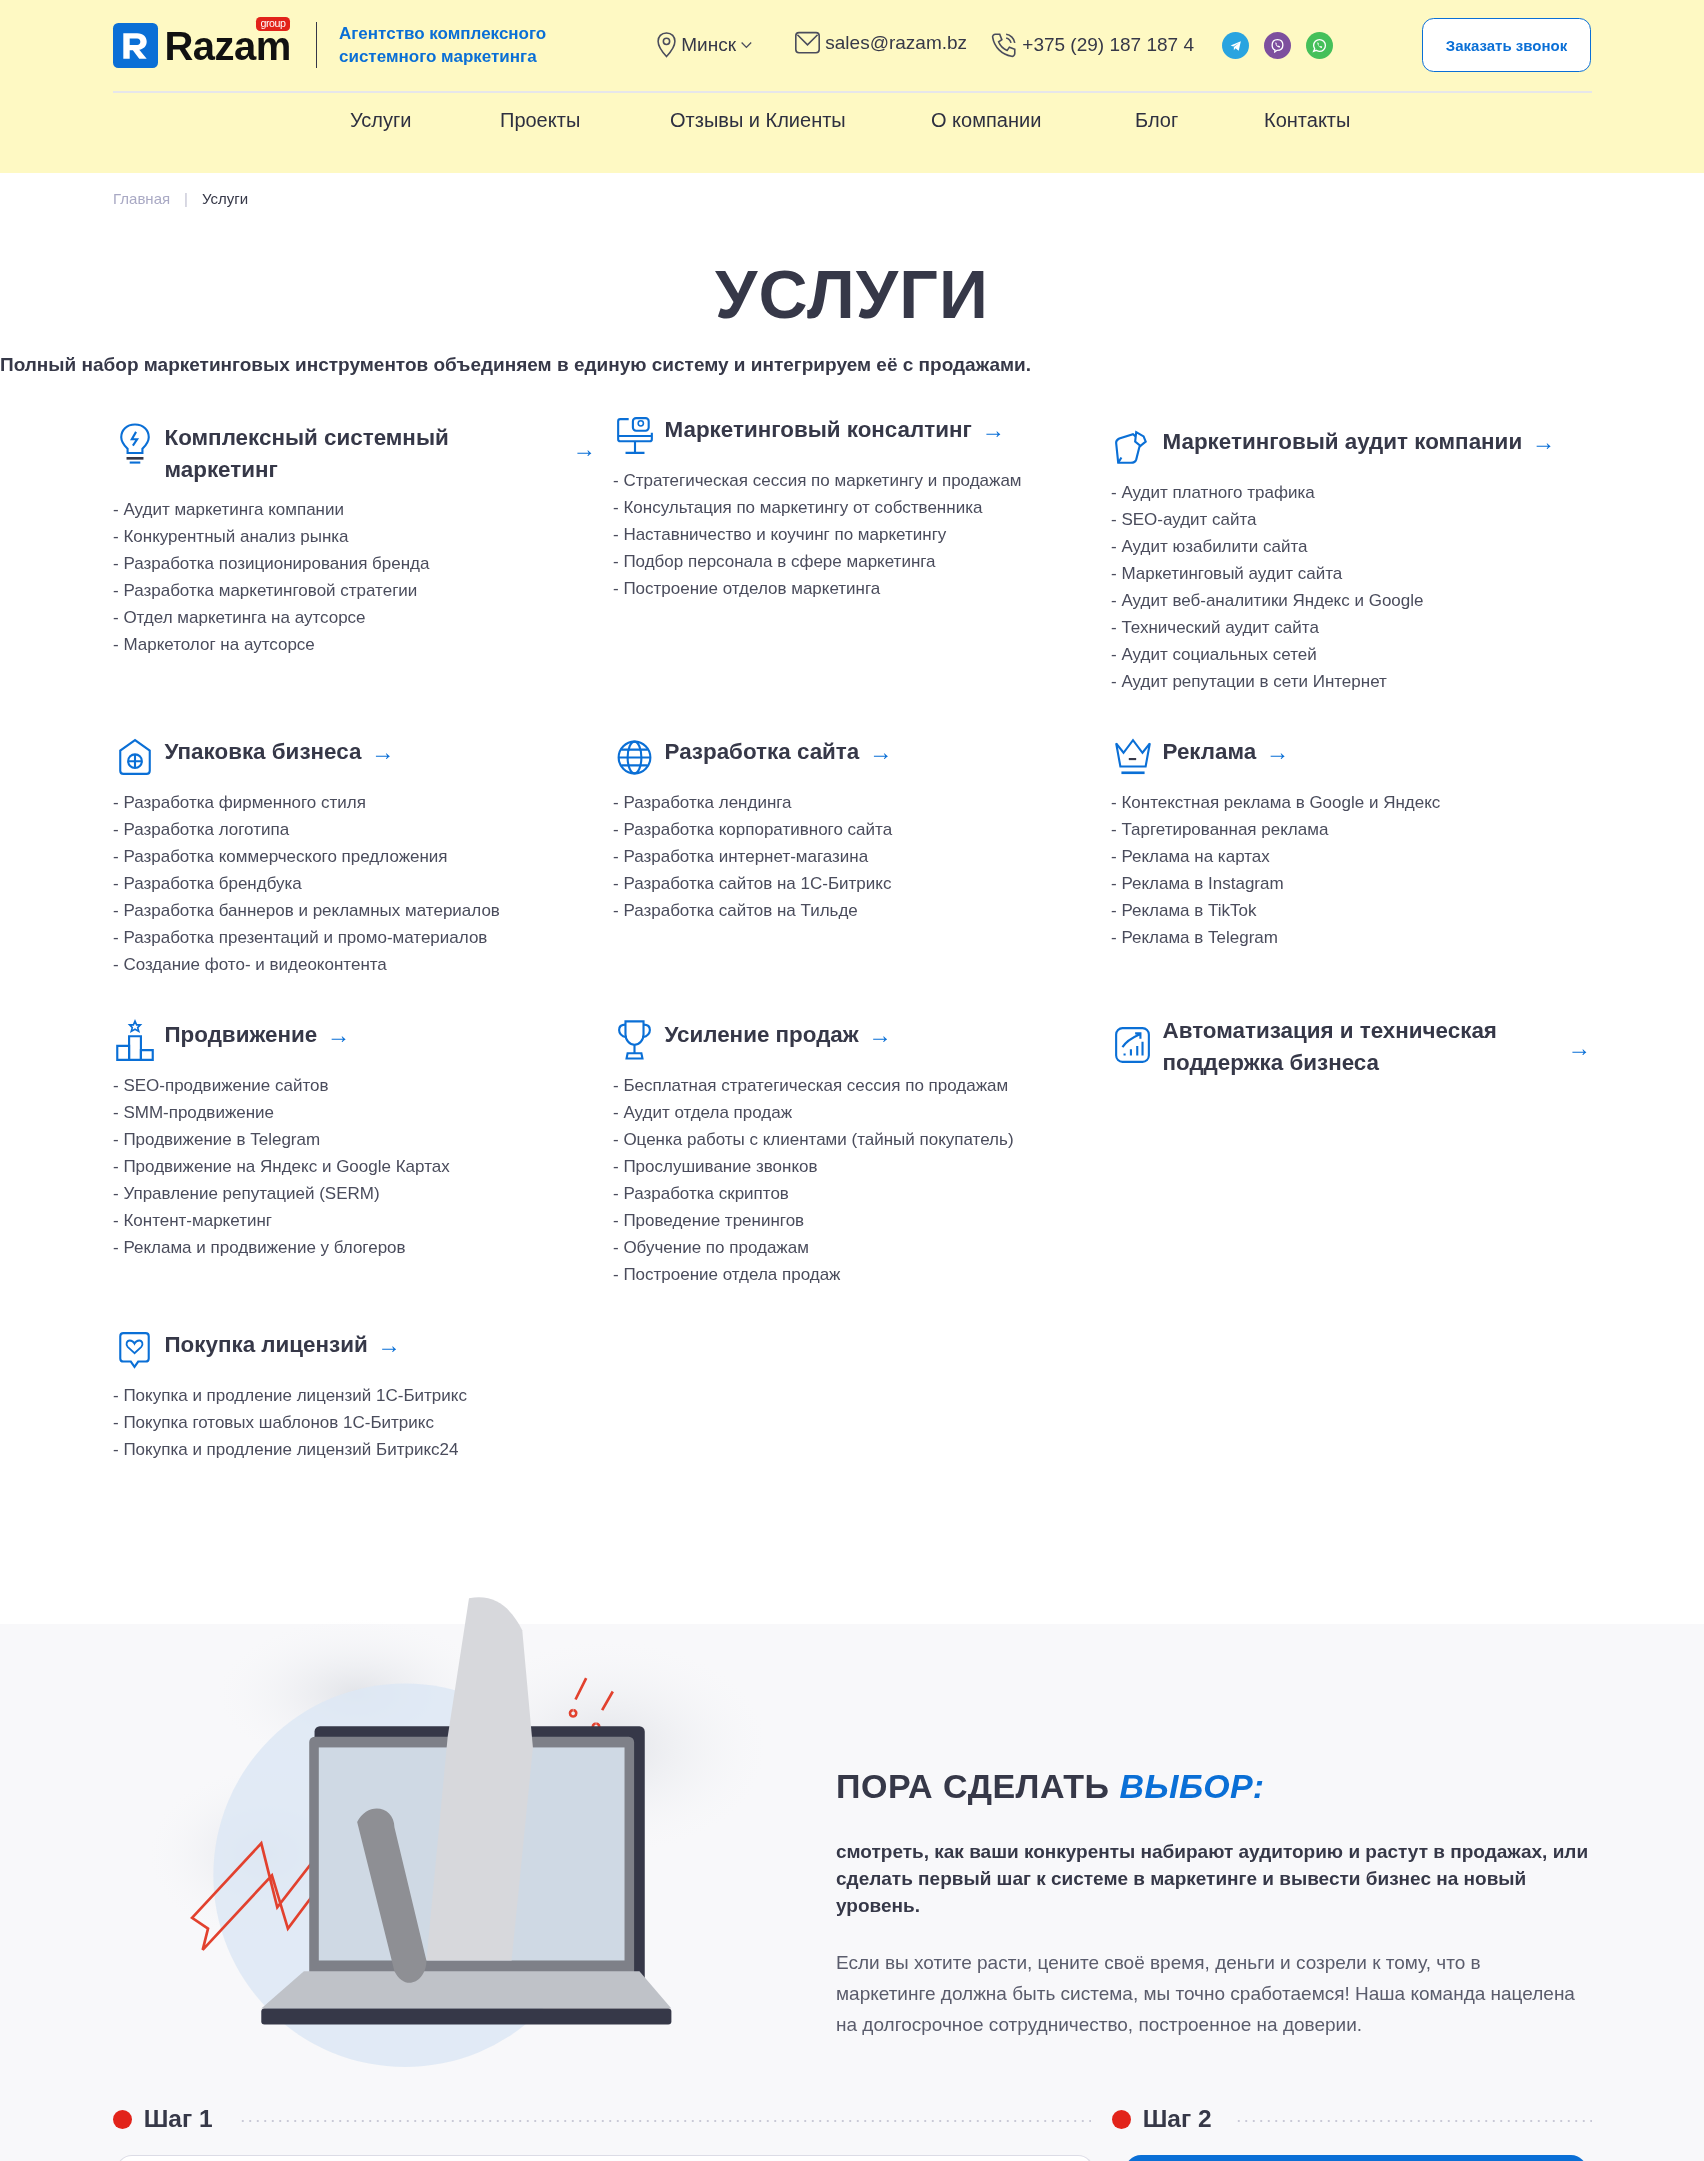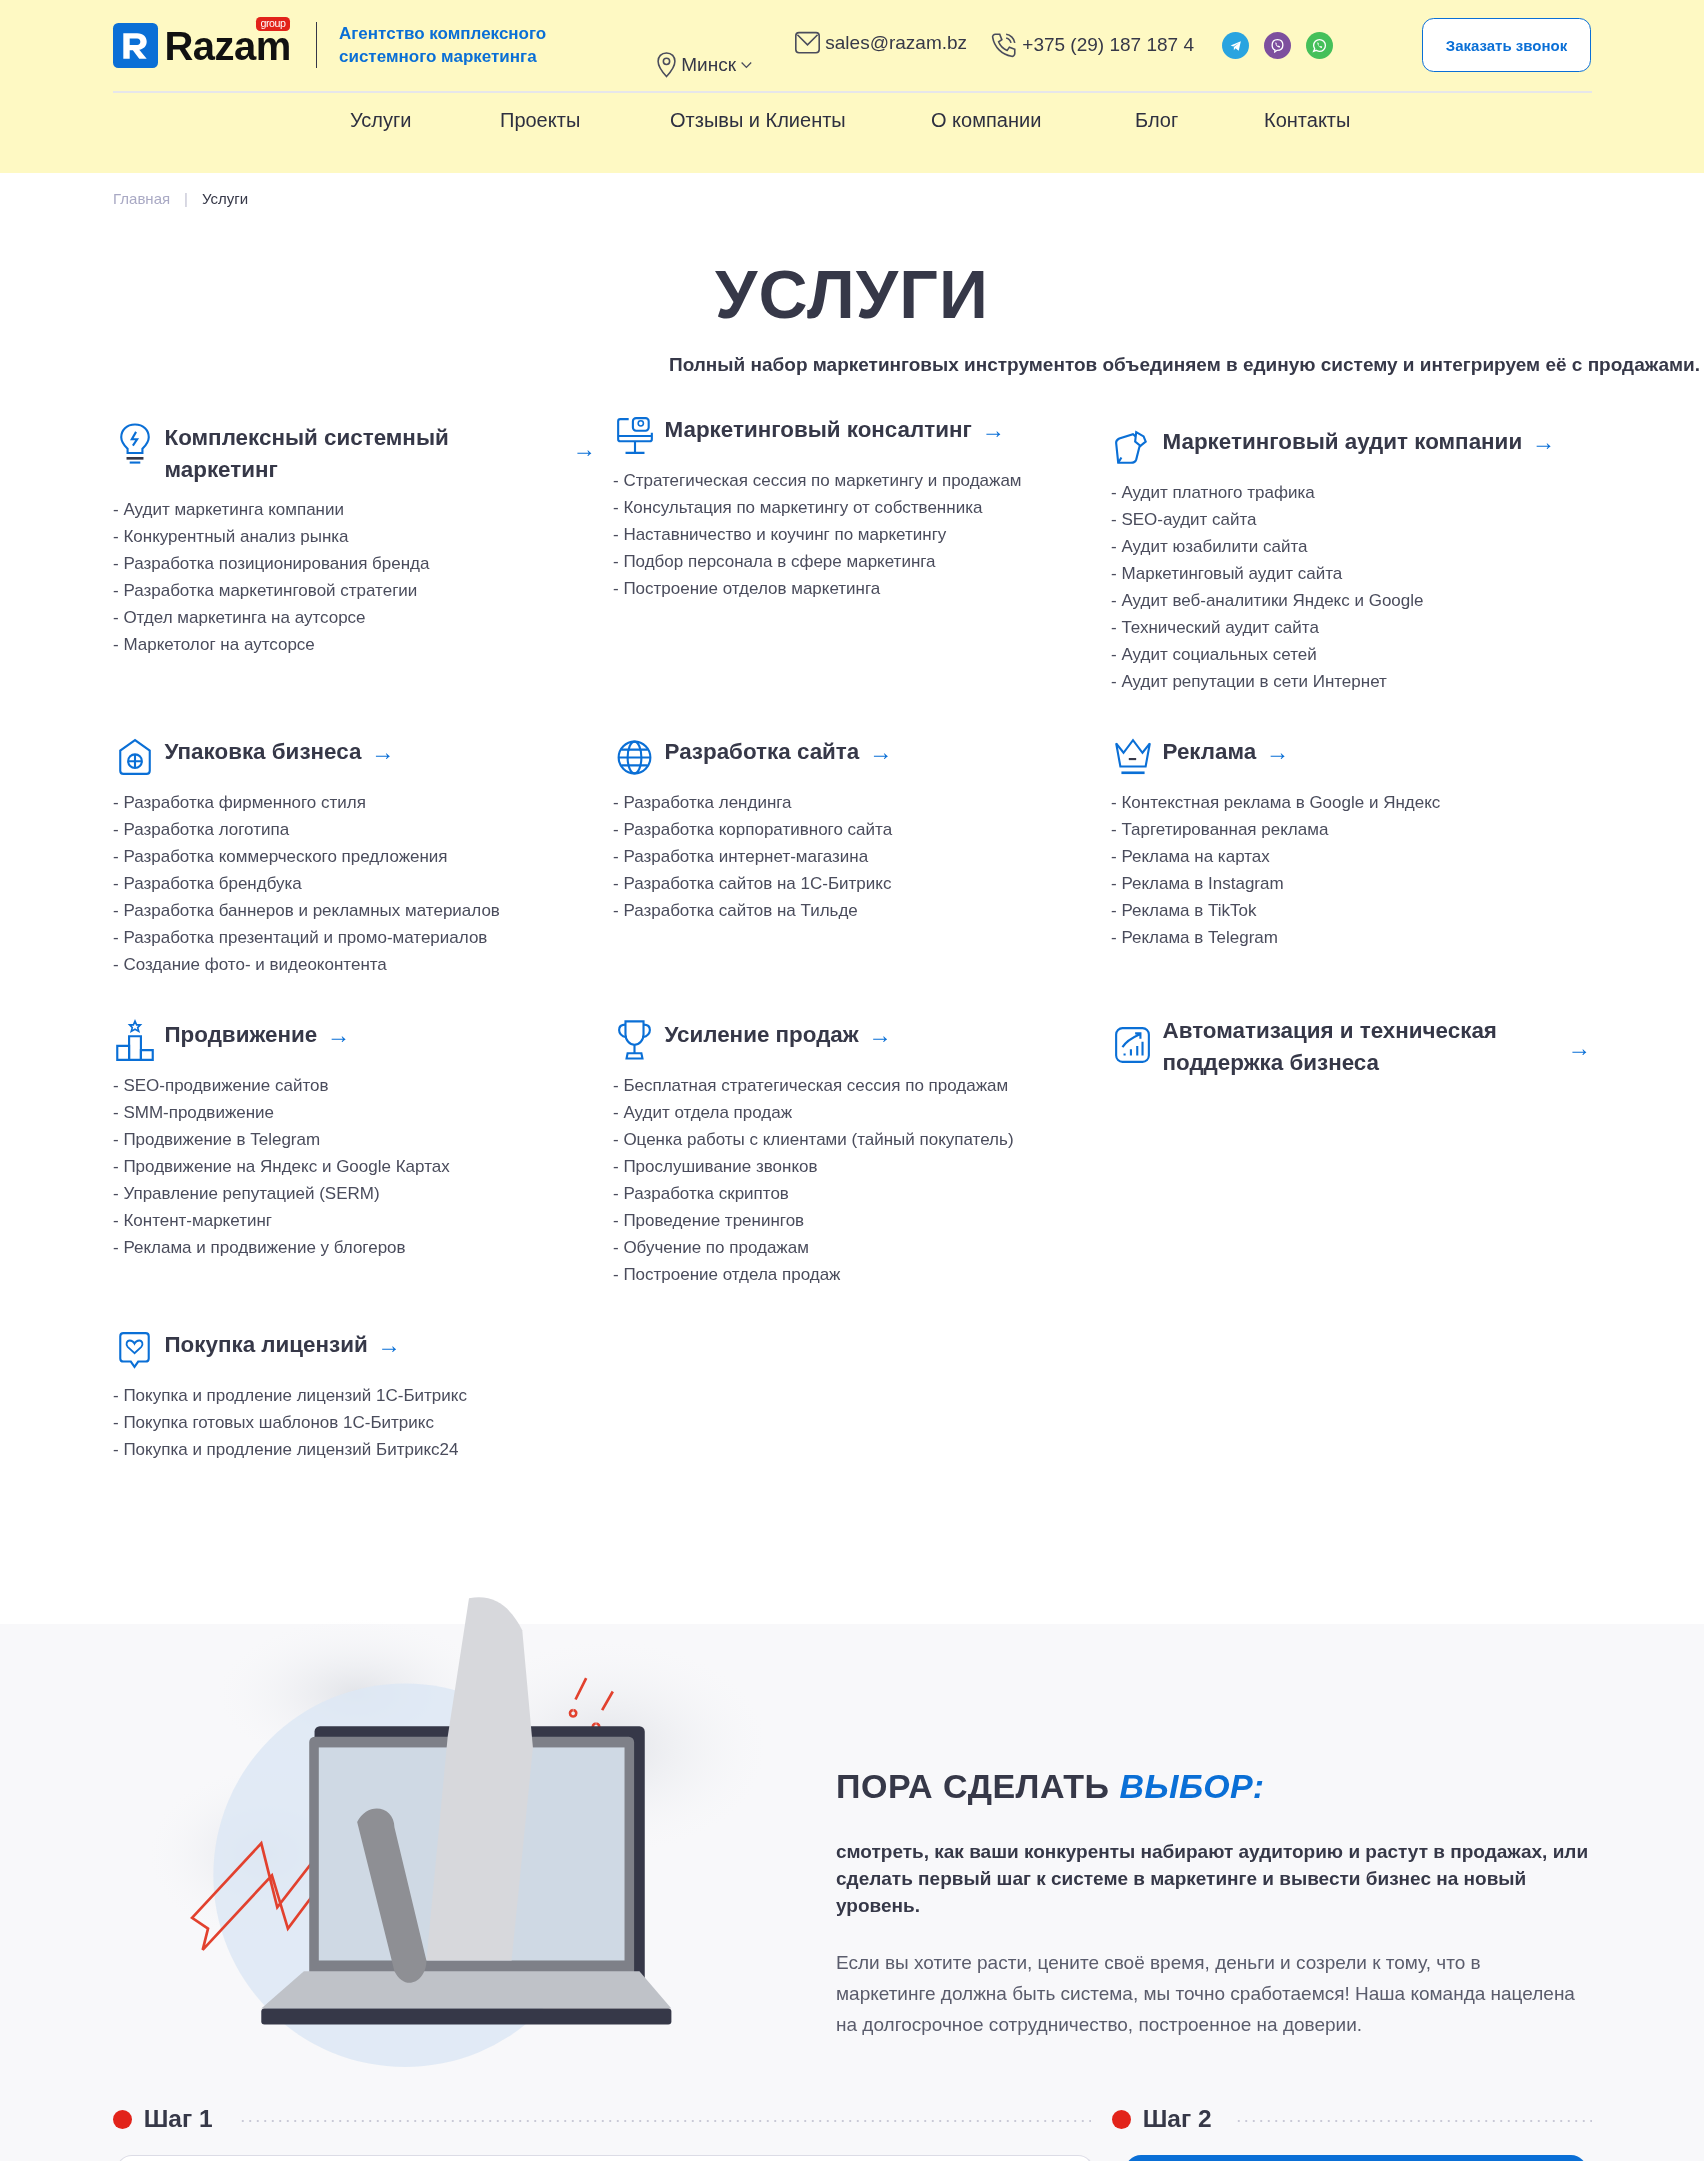--- a/index.html
+++ b/index.html
@@ -11,42 +11,42 @@
   .logo { position: absolute; left: 113px; top: 23.4px; display: flex; align-items: center; }
   .logo-mark { width: 45px; height: 45px; background: #0a6fd6; border-radius: 5.3px; position: relative; }
   .logo-mark svg { position: absolute; left: 5.3px; top: 5.3px; }
   .logo-word { font-family: "Liberation Sans", sans-serif; font-weight: 700; font-size: 40px; color: #111; margin-left: 6.4px; letter-spacing: -0.5px; position: relative; line-height: 1; }
   .logo-group { position: absolute; right: 1.1px; top: -8.5px; background: #e2231a; color: #fff; font-size: 10.7px; font-weight: 400; padding: 1.1px 4.3px 2.1px; border-radius: 4.3px; line-height: 1; }
   .logo-divider { position: absolute; left: 316px; top: 22.4px; width: 1.1px; height: 46px; background: #363848; }
   .tagline { position: absolute; left: 339px; top: 22.4px; font-size: 17px; font-weight: 700; color: #0a6fd6; line-height: 23px; }
 
   .contact { position: absolute; top: 31px; display: flex; align-items: center; font-size: 19px; color: #363848; }
   .contact svg { margin-right: 4.3px; }
-  .city { left: 656px; margin-top: 20px; }
+  .city { left: 656px; }
   .email { left: 794px; }
   .phone { left: 990px; align-items: center; }
   .socials { position: absolute; left: 1222px; top: 32px; display: flex; gap: 15px; }
   .soc { width: 27px; height: 27px; border-radius: 50%; display: flex; align-items: center; justify-content: center; }
   .soc.tg { background: #29a4e0; }
   .soc.vb { background: #7d4f9e; }
   .soc.wa { background: #45c05a; }
   .callback-btn { position: absolute; left: 1422px; top: 18px; width: 169px; height: 54px; border: 1.6px solid #0a6fd6; border-radius: 11.7px; background: #fff; color: #0a6fd6; font-size: 15px; font-weight: 700; display: flex; align-items: center; justify-content: center; cursor: pointer; }
   .hdr-line { position: absolute; left: 113px; top: 91px; width: 1479px; height: 1.6px; background: #e6e6ea; }
   .nav { position: absolute; top: 109px; left: 0; width: 1704px; height: 30px; }
   .nav a { position: absolute; font-size: 20px; color: #2e3040; text-decoration: none; white-space: nowrap; }
 
   
   .breadcrumb { position: absolute; left: 113px; top: 190px; font-size: 15px; display: flex; align-items: center; }
   .bc-home { color: #a9a9c4; text-decoration: none; }
   .bc-sep { color: #c4c4d4; margin: 0 14px; }
   .bc-current { color: #363848; }
 
   
   .page-title { position: absolute; left: 0; width: 1704px; top: 260px; text-align: center; font-size: 68px; font-weight: 900; color: #363848; letter-spacing: 1.1px; line-height: 1; }
-  .page-subtitle { position: absolute; left: 0; width: 1700px; top: 354px; text-align: right; font-size: 19px; font-weight: 700; color: #363848; }
+  .page-subtitle { position: absolute; left: 0; width: 1700px; top: 354px; text-align: left; font-size: 19px; font-weight: 700; color: #363848; }
 
   
   .svc { position: absolute; width: 479px; }
   .svc-head { display: flex; align-items: flex-start; }
   .svc-icon { width: 43px; height: 43px; flex-shrink: 0; display: flex; align-items: center; justify-content: center; }
   .svc-title { font-size: 22.4px; font-weight: 700; color: #363848; line-height: 32px; margin-left: 8.5px; }
   .svc-arrow { color: #0a6fd6; font-size: 23.4px; line-height: 32px; margin-left: 9.6px; font-weight: 400; cursor: pointer; }
   .svc-list { list-style: none; margin-top: 9.6px; }
   .svc-list li { font-size: 17px; color: #4a4c5c; line-height: 27px; white-space: nowrap; }
 

